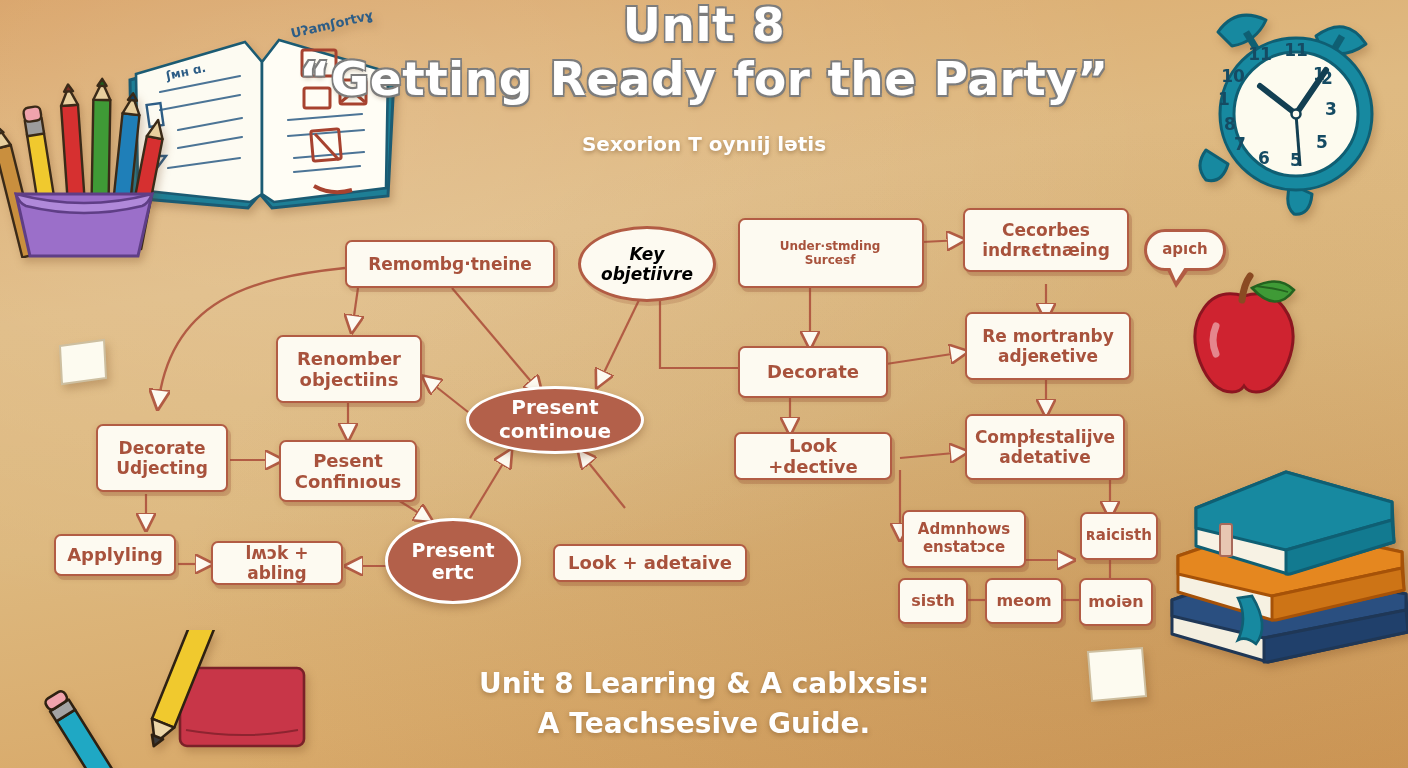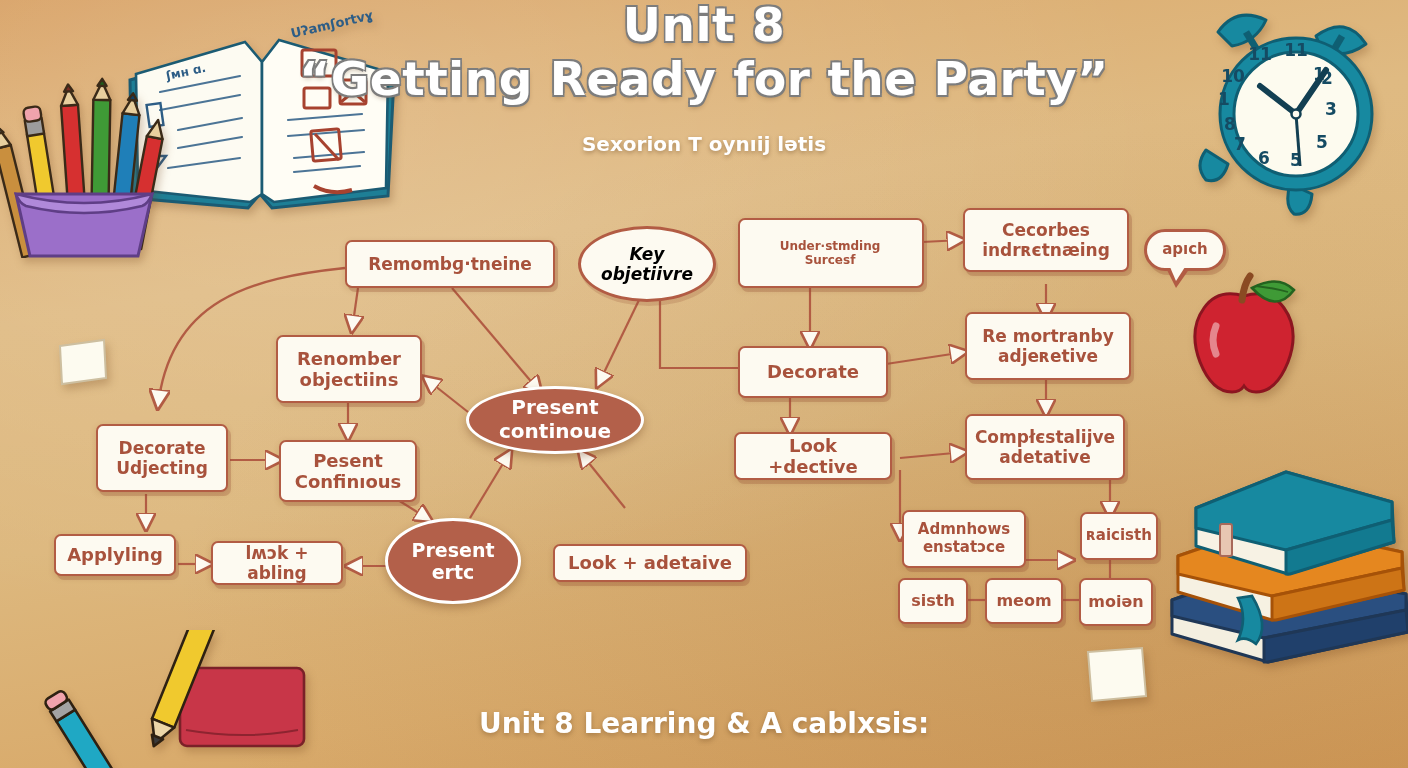--- a/index.html
+++ b/index.html
@@ -436,16 +436,17 @@
   </div>
 
   <div class="title-wrap">
     <div class="t-main">Unit 8</div>
     <div class="t-main">“Getting Ready for the Party”</div>
     <div class="t-sub">Sexorion T oynıĳ lətis</div>
   </div>
 
   <div class="footer-wrap">
     <div class="f-line">Unit 8 Learring &amp; A cablxsis:</div>
+    <div class="f-line">A Teachsesive Guide.</div>
   </div>
 
   <div id="grain"></div>
 </div>
 
 </body></html>

